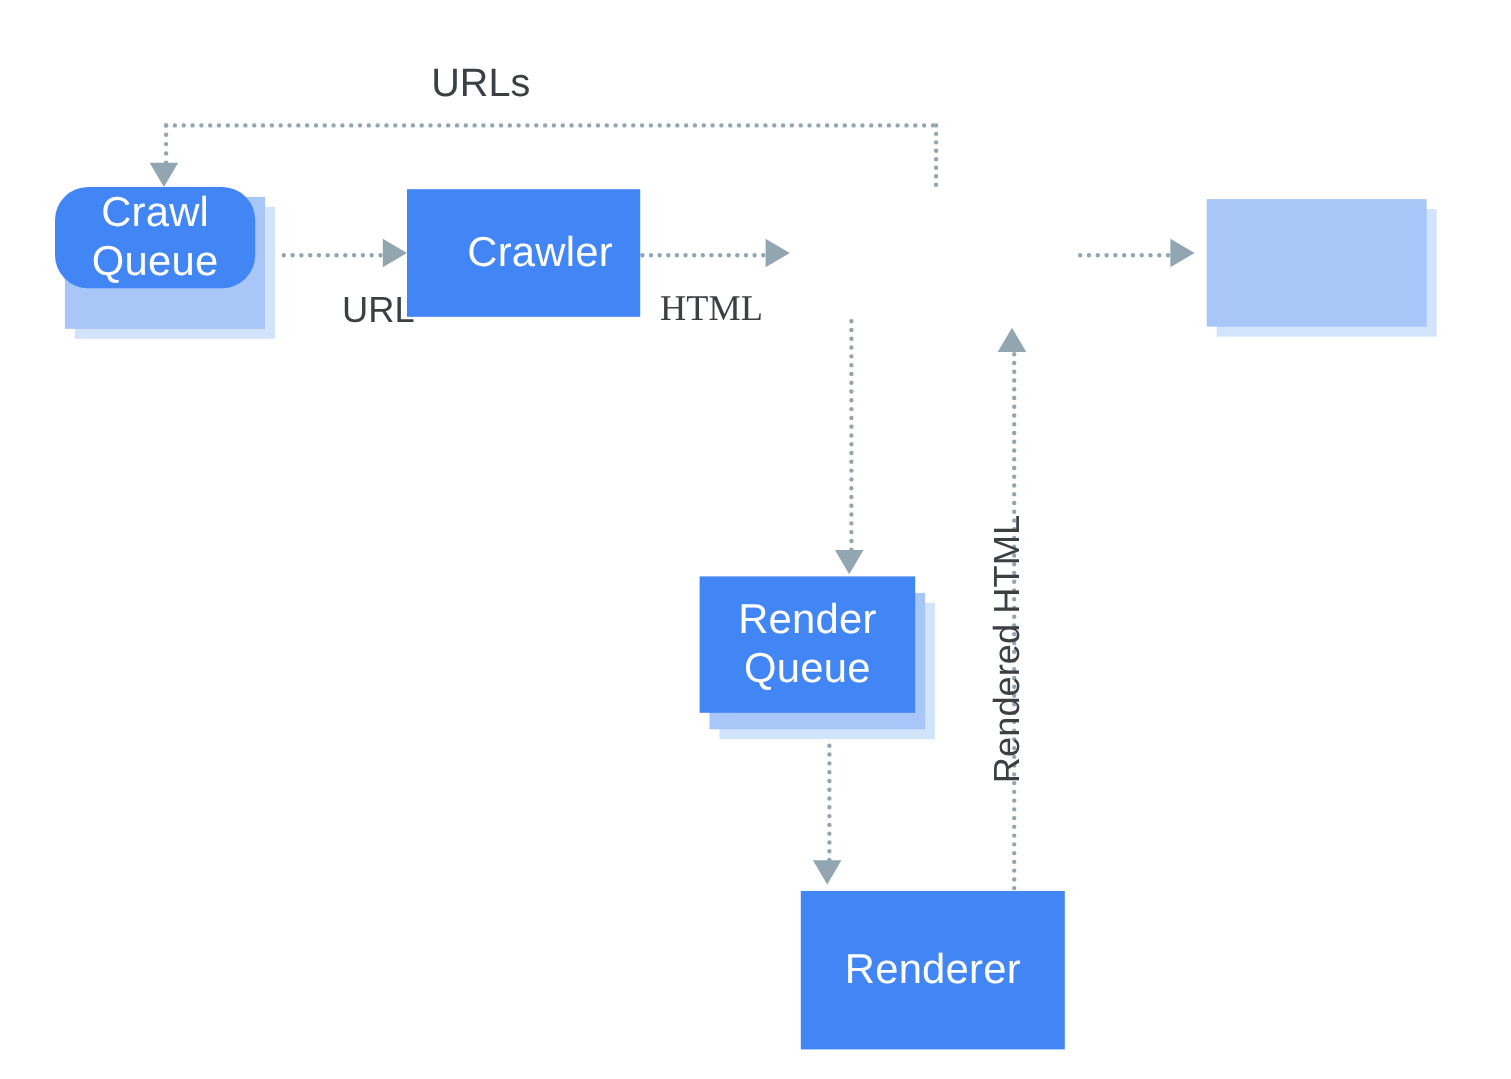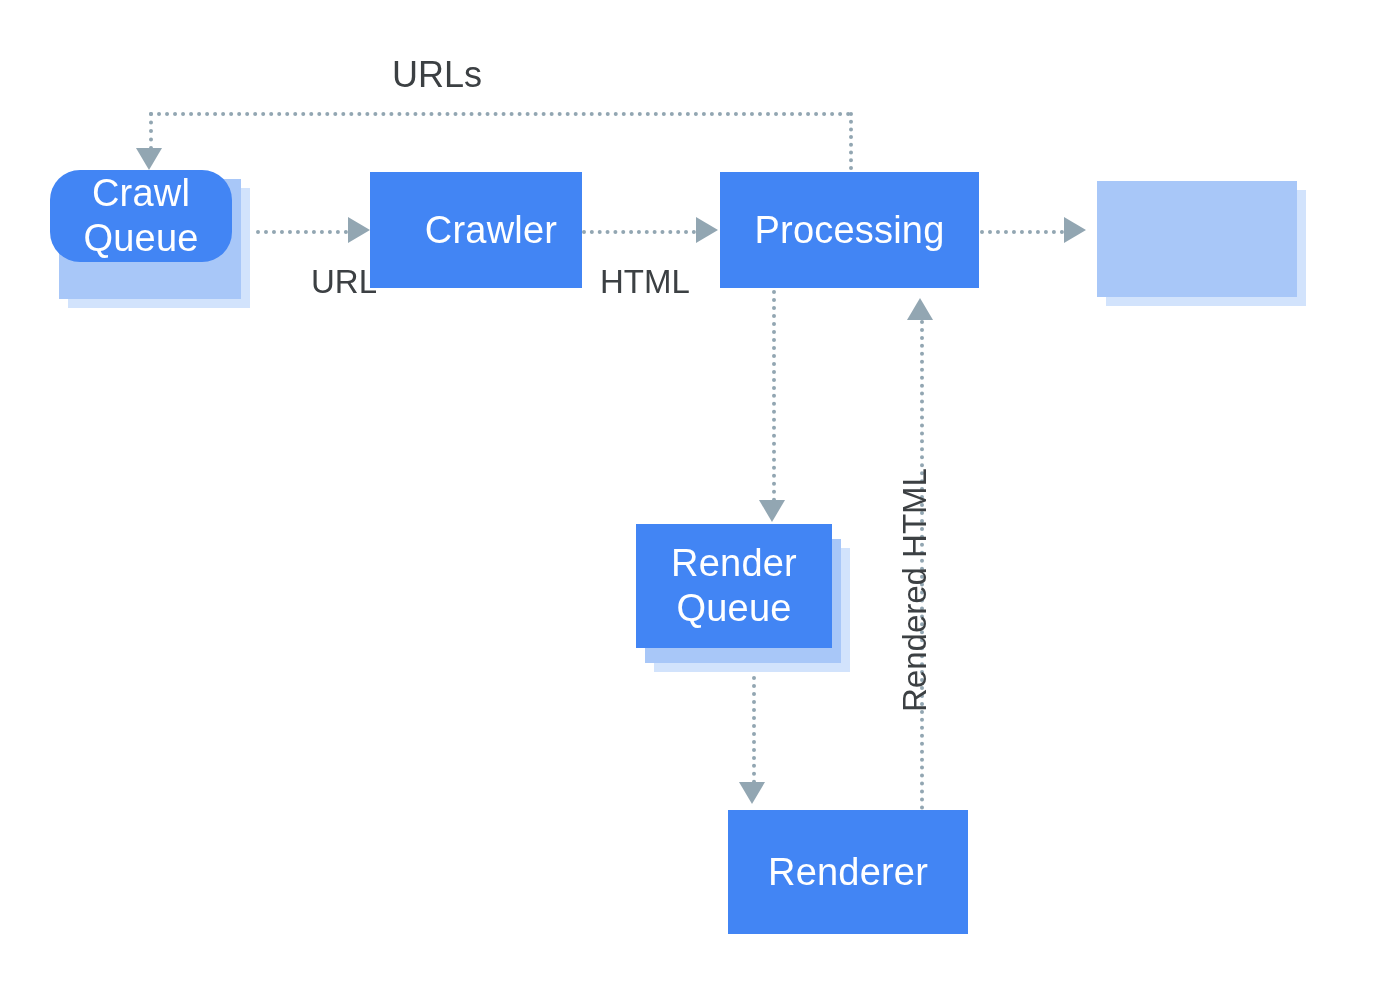--- a/index.html
+++ b/index.html
@@ -112,21 +112,21 @@
   <div class="dotline-v" style="left:149px; top:112px; height:38px;"></div>
   <div class="arrow arrow-down" style="left:136px; top:148px;"></div>
   <div class="title-label" style="left:392px; top:34px;margin-top:20px;">URLs</div>
 
   <div class="dotline-h" style="left:256px; top:230px; width:92px;"></div>
   <div class="arrow arrow-right" style="left:348px; top:217px;"></div>
   <div class="edge-label" style="left:275px; top:263px;margin-left:36px;">URL</div>
 
   <div class="dotline-h" style="left:582px; top:230px; width:114px;"></div>
   <div class="arrow arrow-right" style="left:696px; top:217px;"></div>
-  <div class="edge-label" style="left:600px; top:263px;">HTML</div>
+  <div class="edge-label" style="left:600px; top:263px;font-family:Liberation Serif, serif;">HTML</div>
 
   <div class="dotline-h" style="left:980px; top:230px; width:84px;"></div>
   <div class="arrow arrow-right" style="left:1064px; top:217px;"></div>
 
   <div class="dotline-v" style="left:772px; top:290px; height:212px;"></div>
   <div class="arrow arrow-down" style="left:759px; top:500px;"></div>
 
   <div class="dotline-v" style="left:752px; top:660px; height:124px;"></div>
   <div class="arrow arrow-down" style="left:739px; top:782px;"></div>
 
@@ -138,31 +138,28 @@
   <div class="stack-layer stack-mid" style="left:59px; top:179px; width:182px; height:120px; background:#a8c7f8;"></div>
   <div class="node" style="left:50px; top:170px; width:182px; height:92px; background:#4285f4;border-radius:30px;">
     <span class="node-label">Crawl
 Queue</span>
   </div>
 
   <div class="node" style="left:370px; top:172px; width:212px; height:116px; background:#4285f4;padding-left:30px;">
     <span class="node-label">Crawler</span>
   </div>
 
-  <div class="node" style="left:720px; top:172px; width:259px; height:116px; background:#4285f4;">
-    <span class="node-label">Processing</span>
-  </div>
 
   <div class="stack-layer stack-back" style="left:1106px; top:190px; width:200px; height:116px; background:#d2e3fc;"></div>
   <div class="stack-layer stack-mid" style="left:1097px; top:181px; width:200px; height:116px; background:#a8c7f8;"></div>
 
   <div class="stack-layer stack-back" style="left:654px; top:548px; width:196px; height:124px; background:#d2e3fc;"></div>
   <div class="stack-layer stack-mid" style="left:645px; top:539px; width:196px; height:124px; background:#a8c7f8;"></div>
   <div class="node" style="left:636px; top:524px; width:196px; height:124px; background:#4285f4;">
     <span class="node-label">Render
 Queue</span>
   </div>
 
-  <div class="node" style="left:728px; top:810px; width:240px; height:124px; background:#4285f4;">
+  <div class="node" style="left:728px; top:810px; width:240px; height:144px; background:#4285f4;">
     <span class="node-label">Renderer</span>
   </div>
 
 </div>
 
 </body></html>

